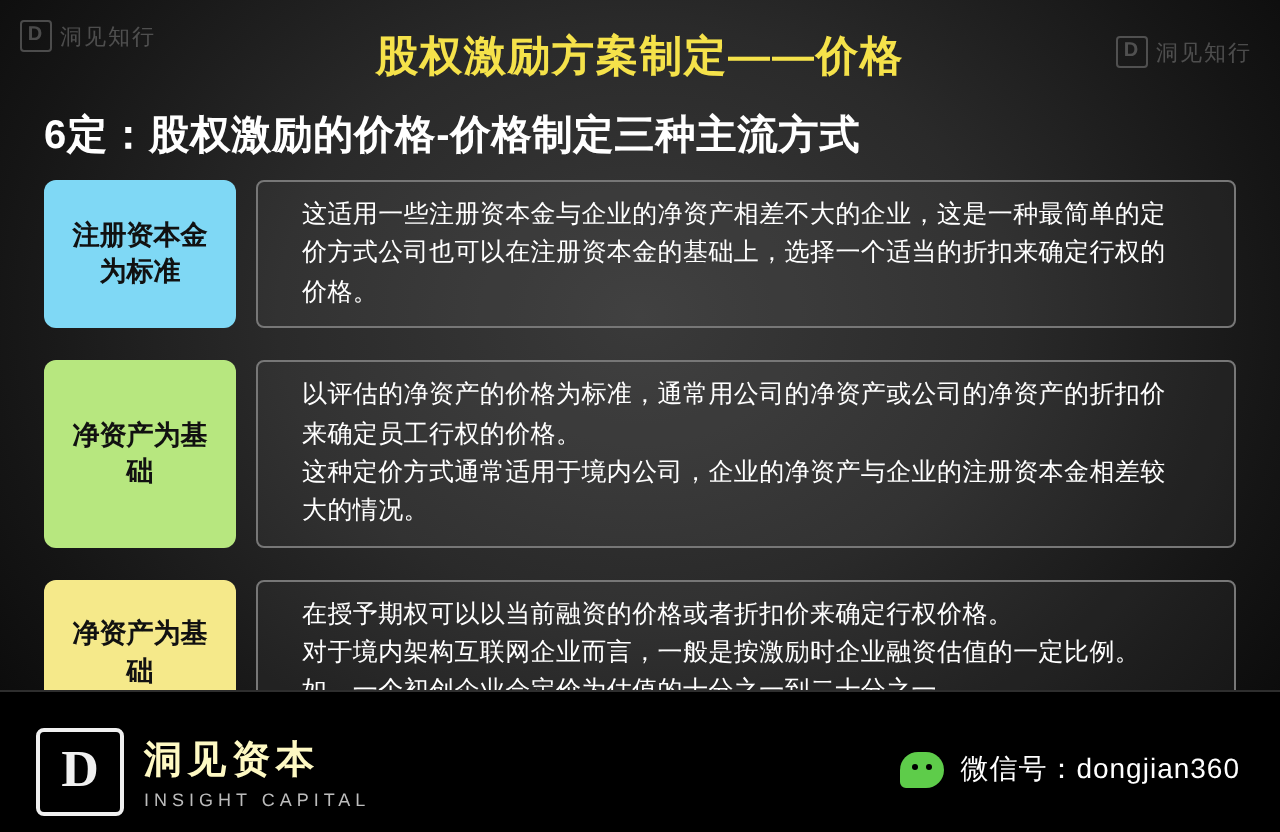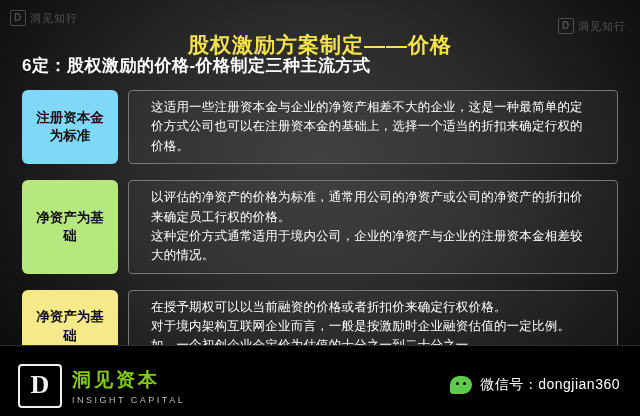--- a/index.html
+++ b/index.html
@@ -36,34 +36,34 @@
     line-height: 13px;
     text-align: center;
     font-weight: bold;
   }
   .wm-tl { left: 10px; top: 10px; }
   .wm-tr { right: 14px; top: 18px; }
   .wm-mid { left: 380px; top: 366px; }
 
   .title {
     position: absolute;
-    top: 31px;
+    top: 14px;
     left: 0;
     width: 100%;
     text-align: center;
     font-size: 21px;
     font-weight: bold;
     color: #f5e24a;
     letter-spacing: 1px;
   }
   .subtitle {
     position: absolute;
     top: 54px;
     left: 22px;
-    font-size: 17px;
+    font-size: 20px;
     color: #ffffff;
     font-weight: bold;
     letter-spacing: 0.5px;
   }
 
   .rows {
     position: absolute;
     top: 90px;
     left: 22px;
     width: 596px;
@@ -136,21 +136,21 @@
     color: #f0f0f0;
     font-size: 26px;
     font-weight: bold;
     text-align: center;
     line-height: 38px;
     font-family: "Liberation Serif", serif;
   }
   .brand-text .cn {
     font-size: 19px;
     font-weight: bold;
-    color: #84cc16;
+    color: #fef9c3;
     letter-spacing: 3px;
   }
   .brand-text .en {
     font-size: 9px;
     color: #bdbdbd;
     letter-spacing: 2.5px;
     margin-top: 2px;
   }
   .wechat {
     position: absolute;

